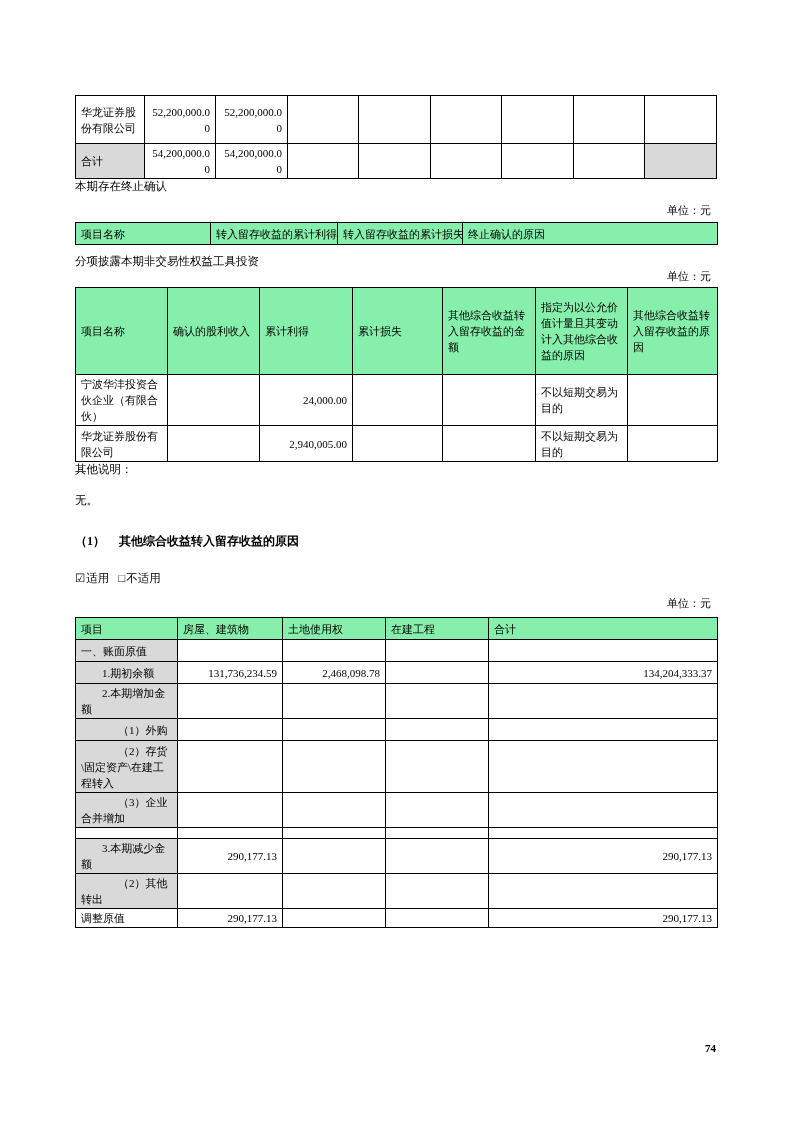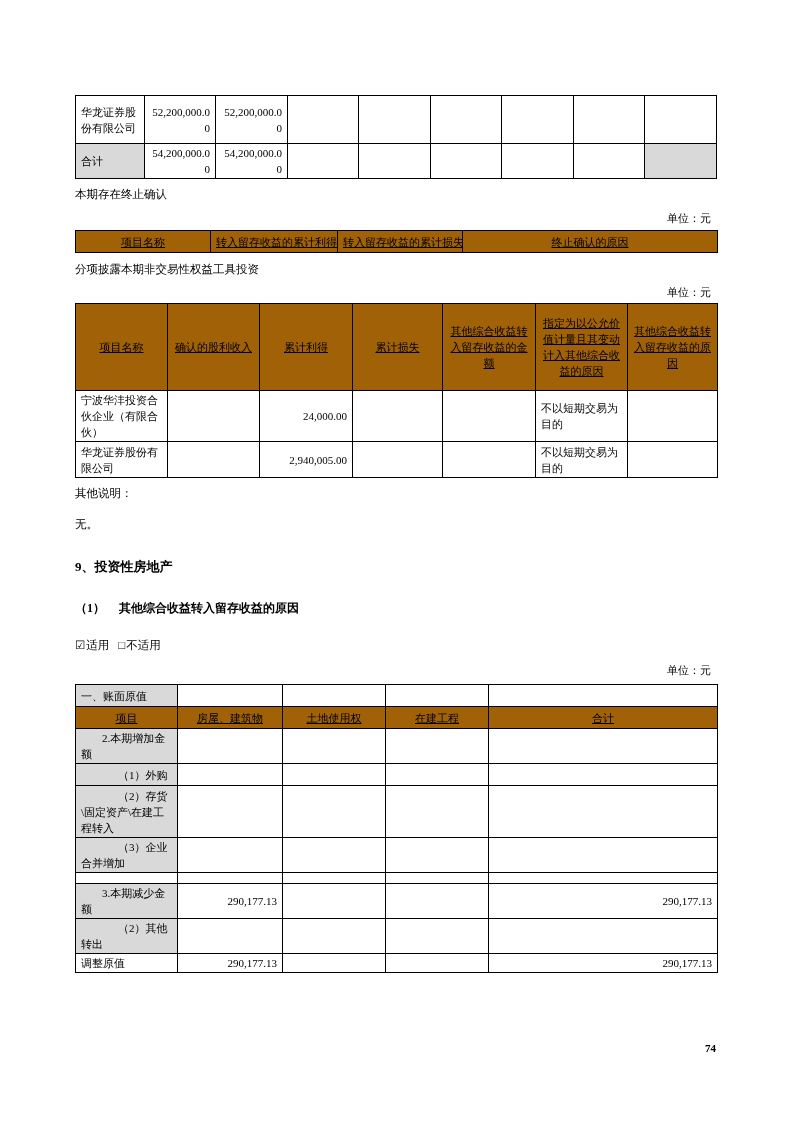--- a/index.html
+++ b/index.html
@@ -11,31 +11,31 @@
   .note{font-size:11.5px;line-height:15px;}
   .unit{font-size:11px;line-height:15px;text-align:right;padding-right:6px;}
   .h-section{font-size:13px;font-weight:bold;line-height:16px;}
   .h-sub{font-size:12px;font-weight:bold;line-height:16px;}
   .h-sub .no{margin-right:14px;}
   .applic{font-size:11.5px;line-height:15px;}
   .applic .pair+.pair{margin-left:6px;}
   .applic .box{margin-right:1px;}
   .t{border-collapse:collapse;table-layout:fixed;width:642px;font-size:11px;border:1.5px solid #000;}
   .t td{border:1px solid #000;padding:1px 5px;vertical-align:middle;line-height:16px;height:19px;overflow:hidden;word-wrap:break-word;}
-  .hd{background:#a16207;text-align:center;text-decoration:underline;}
+  .hd{background:#86efac;}
   .lbl{background:#d9d9d9;}
   .wl{background:#ffffff;}
   .num{text-align:right;}
   .ba{word-break:break-all;}
   .in1{text-indent:21px;}
   .in2{text-indent:37px;}
   .nw{white-space:nowrap;}
   .empty-row td{height:10px;padding:0 5px;}
   .short-row td{height:15px;}
-  .mt8{margin-top:8px;} .mt9{margin-top:9px;} .mt4{margin-top:4px;} .mt3{margin-top:3px;}
+  .mt8{} .mt9{margin-top:9px;} .mt4{margin-top:4px;} .mt3{margin-top:3px;}
   .mt16{margin-top:16px;} .mt27{margin-top:27px;} .mt25{margin-top:25px;}
   .mt22{margin-top:22px;} .mt10{margin-top:10px;} .mt6{margin-top:6px;}
   .pageno{position:absolute;top:1042px;right:77px;font-size:11px;font-weight:bold;}
 </style>
 </head>
 <body>
 
 <div class="page">
   <div class="content">
 
@@ -137,56 +137,62 @@
         <td></td>
         <td>不以短期交易为目的</td>
         <td></td>
       </tr>
     </tbody>
       </table>
 
     <div class="note mt8">其他说明：</div>
     <div class="note mt16">无。</div>
 
-    <div class="h-section mt27">9、投资性房地产</div>
     <div class="h-sub mt25">
       <span class="no">（1）</span><span>其他综合收益转入留存收益的原因</span>
     </div>
 
     <div class="applic mt22">
       <span class="pair"><span class="box">☑</span><span>适用</span></span>
       <span class="pair"><span class="box">□</span><span>不适用</span></span>
     </div>
 
     <div class="unit mt10">单位：元</div>
 
     <table class="t mt6">
       <colgroup>
         <col style="width:102px">
           <col style="width:105px">
           <col style="width:103px">
           <col style="width:103px">
           <col style="width:229px">
       </colgroup>
       <tbody>
-          <tr>
-        <td class="lbl">一、账面原值</td>
-        <td class="num"></td>
-        <td class="num"></td>
-        <td class="num"></td>
-        <td class="num"></td>
-      </tr>
-      <tr style="height:21px">
+          <tr style="height:21px">
         <td class="hd">项目</td>
         <td class="hd">房屋、建筑物</td>
         <td class="hd">土地使用权</td>
         <td class="hd">在建工程</td>
         <td class="hd">合计</td>
       </tr>
       <tr>
+        <td class="lbl">一、账面原值</td>
+        <td class="num"></td>
+        <td class="num"></td>
+        <td class="num"></td>
+        <td class="num"></td>
+      </tr>
+      <tr>
+        <td class="lbl in1">1.期初余额</td>
+        <td class="num">131,736,234.59</td>
+        <td class="num">2,468,098.78</td>
+        <td class="num"></td>
+        <td class="num">134,204,333.37</td>
+      </tr>
+      <tr>
         <td class="lbl in1">2.本期增加金额</td>
         <td class="num"></td>
         <td class="num"></td>
         <td class="num"></td>
         <td class="num"></td>
       </tr>
       <tr>
         <td class="lbl in2">（1）外购</td>
         <td class="num"></td>
         <td class="num"></td>

